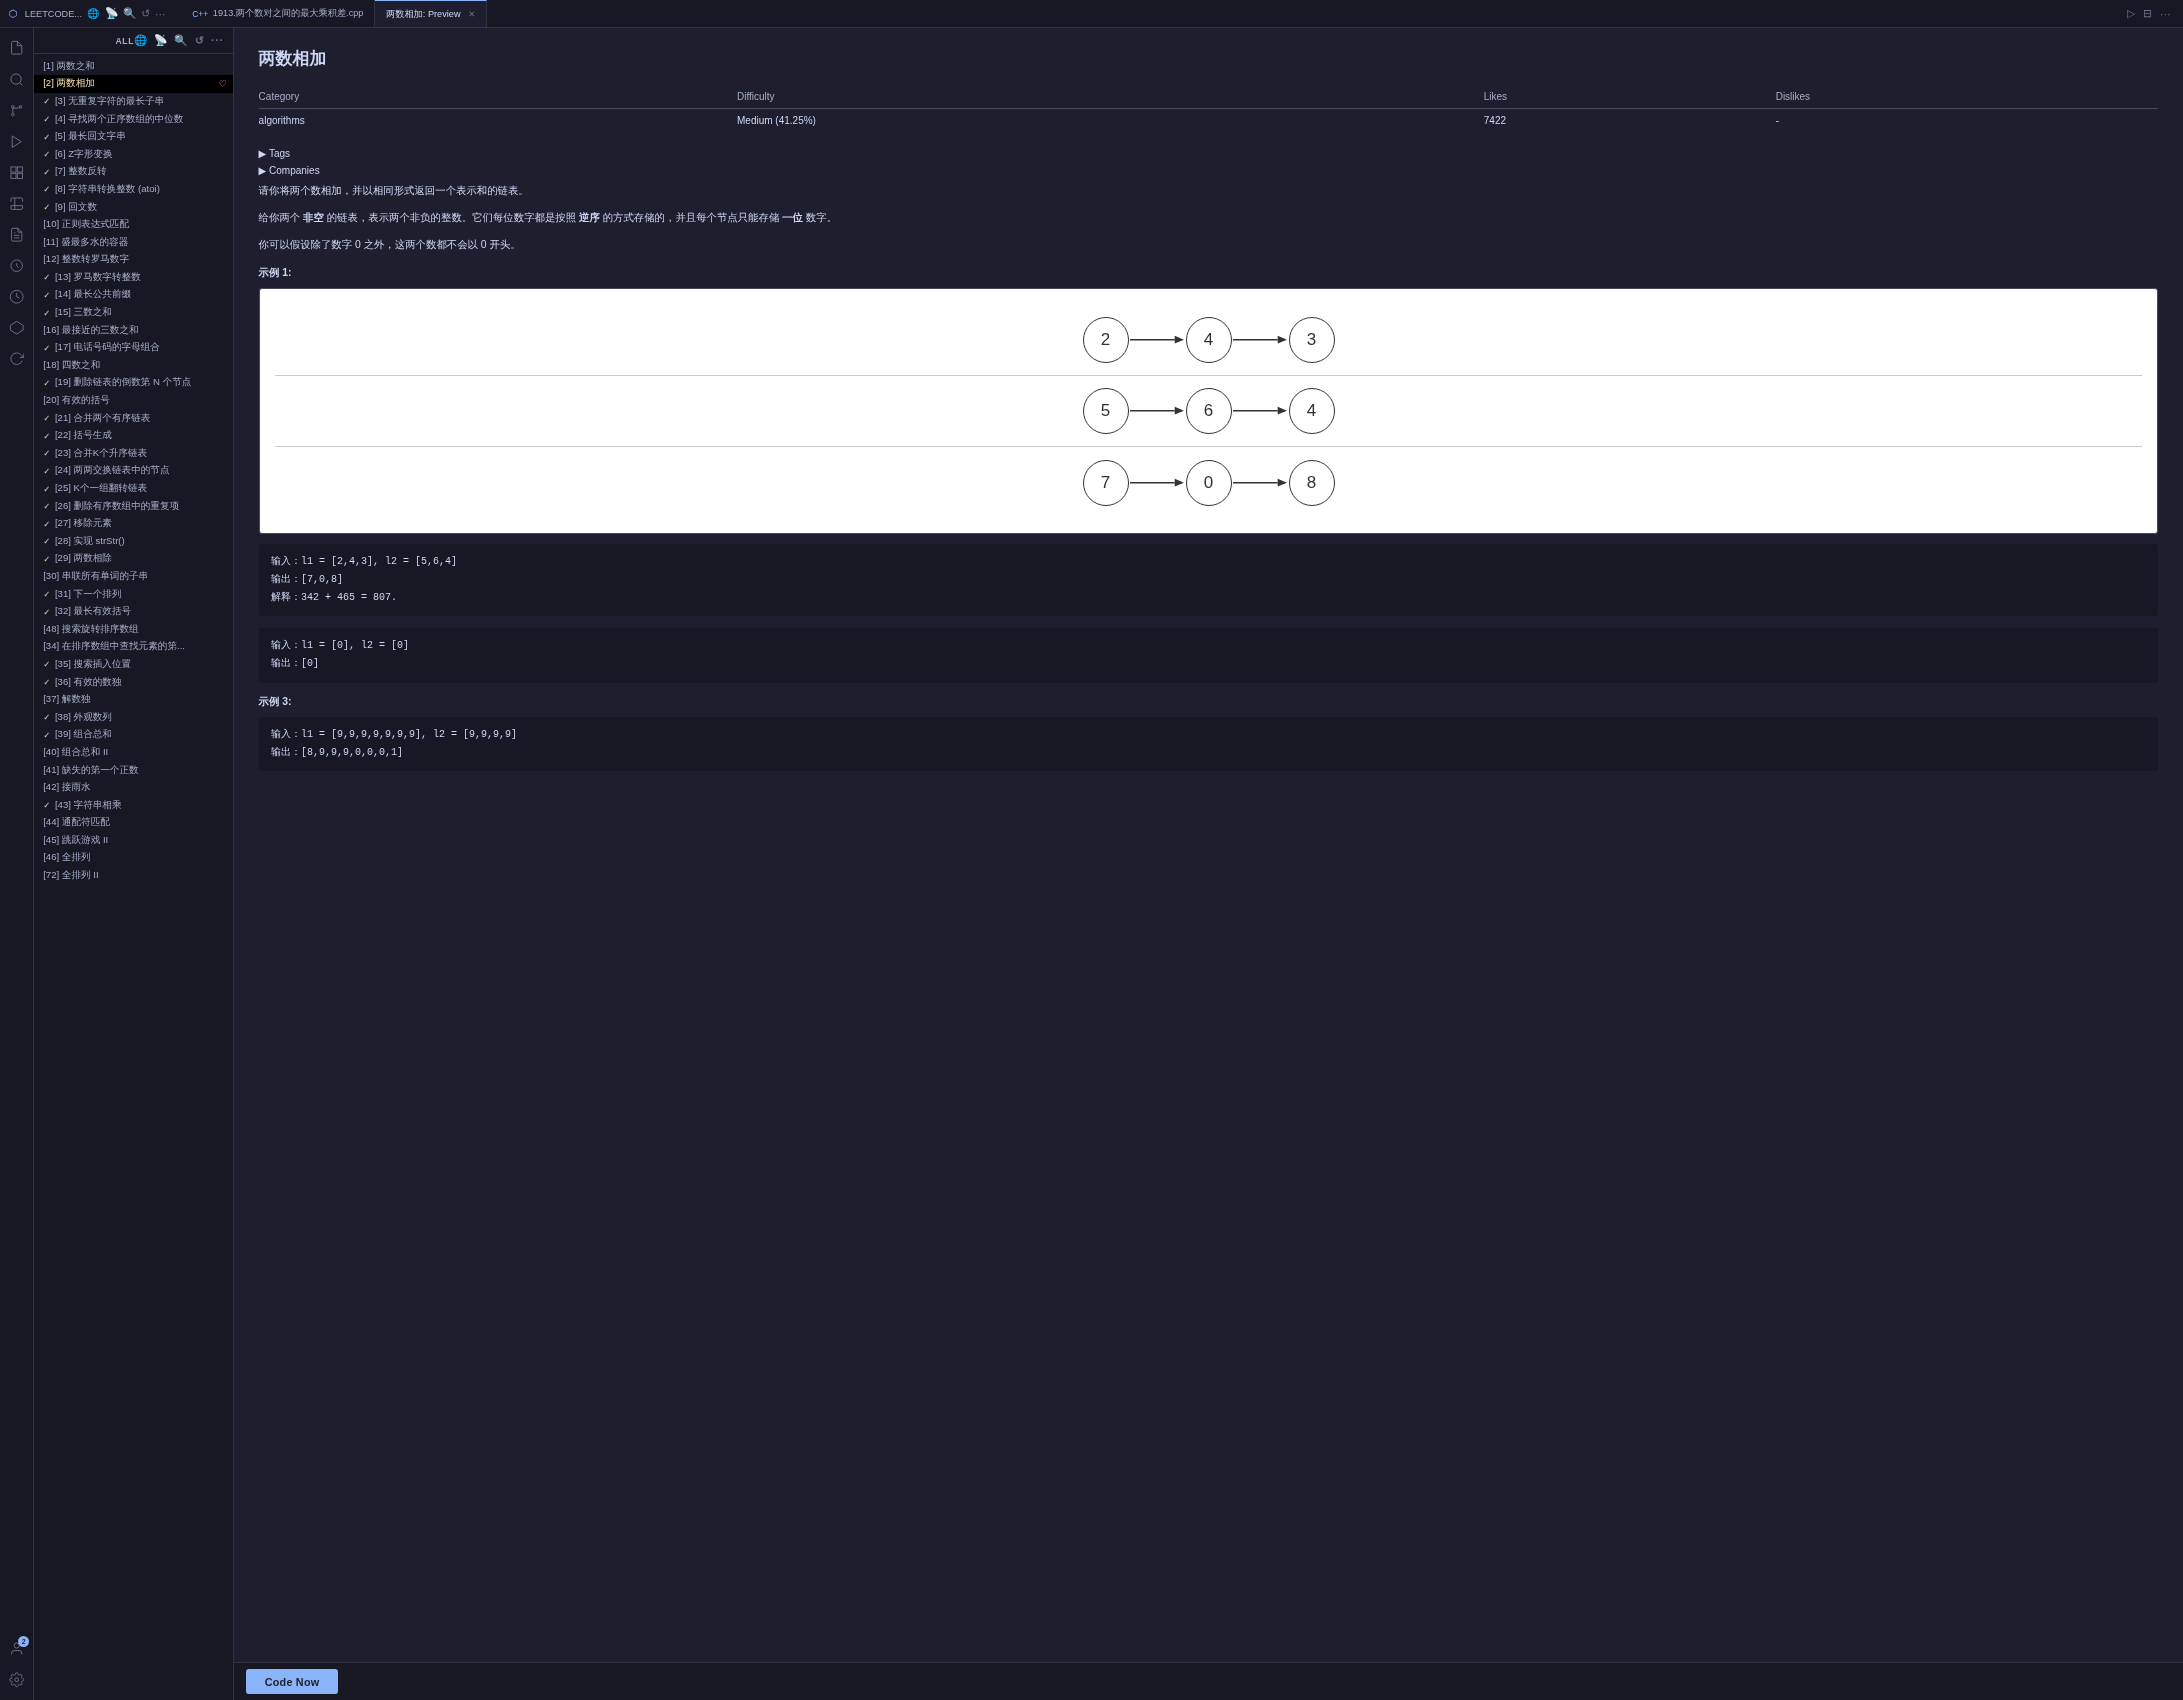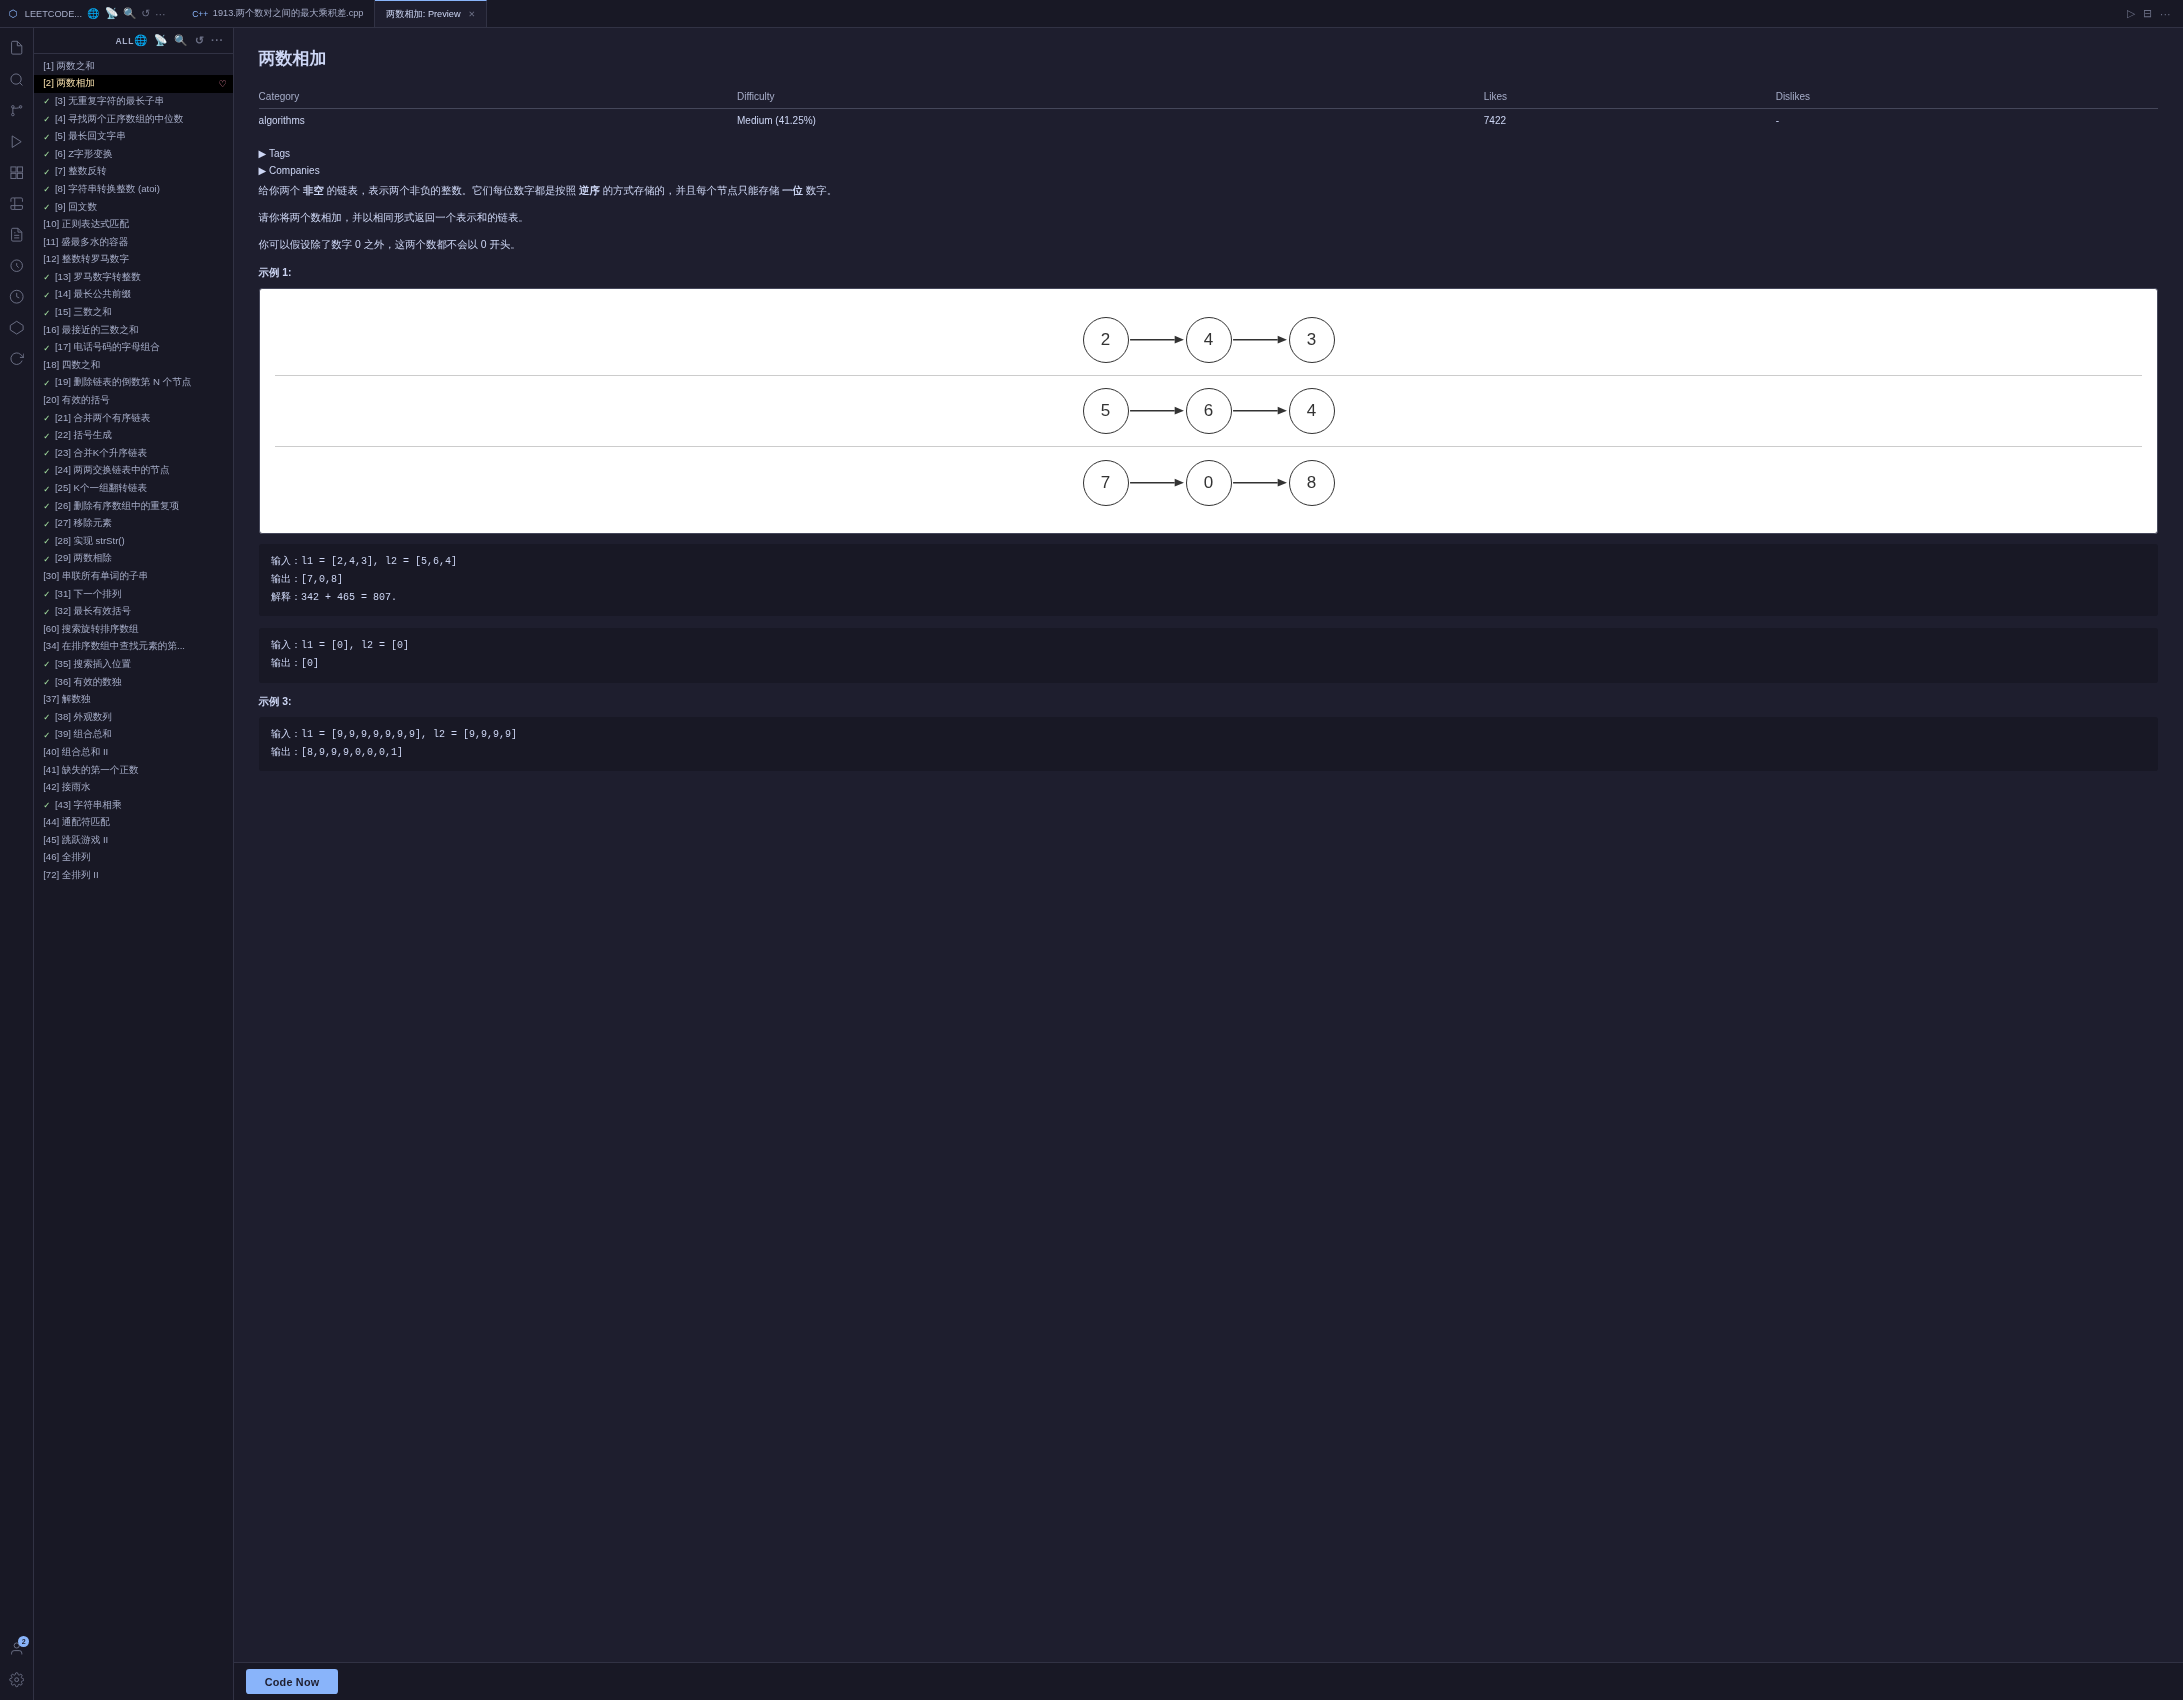--- a/index.html
+++ b/index.html
@@ -600,21 +600,21 @@
       </div>
       <div class="sidebar-item">
         <span class="check">✓</span>
         <span>[31] 下一个排列</span>
       </div>
       <div class="sidebar-item">
         <span class="check">✓</span>
         <span>[32] 最长有效括号</span>
       </div>
       <div class="sidebar-item">
-        <span>[60] 搜索旋转排序数组</span>
+        <span>[48] 搜索旋转排序数组</span>
       </div>
       <div class="sidebar-item">
         <span>[34] 在排序数组中查找元素的第...</span>
       </div>
       <div class="sidebar-item">
         <span class="check">✓</span>
         <span>[35] 搜索插入位置</span>
       </div>
       <div class="sidebar-item">
         <span class="check">✓</span>
@@ -684,24 +684,24 @@
       </table>
 
       <div class="section-toggle">
         <span>▶ Tags</span>
       </div>
       <div class="section-toggle">
         <span>▶ Companies</span>
       </div>
 
       <p class="problem-description">
-        给你两个 <em>非空</em> 的链表，表示两个非负的整数。它们每位数字都是按照 <em>逆序</em> 的方式存储的，并且每个节点只能存储 <em>一位</em> 数字。
+        请你将两个数相加，并以相同形式返回一个表示和的链表。
       </p>
       <p class="problem-description">
-        请你将两个数相加，并以相同形式返回一个表示和的链表。
+        给你两个 <em>非空</em> 的链表，表示两个非负的整数。它们每位数字都是按照 <em>逆序</em> 的方式存储的，并且每个节点只能存储 <em>一位</em> 数字。
       </p>
       <p class="problem-description">
         你可以假设除了数字 0 之外，这两个数都不会以 0 开头。
       </p>
 
       <div class="example-title">示例 1:</div>
 
       <div class="diagram-container">
 
         <div class="diagram-row">

